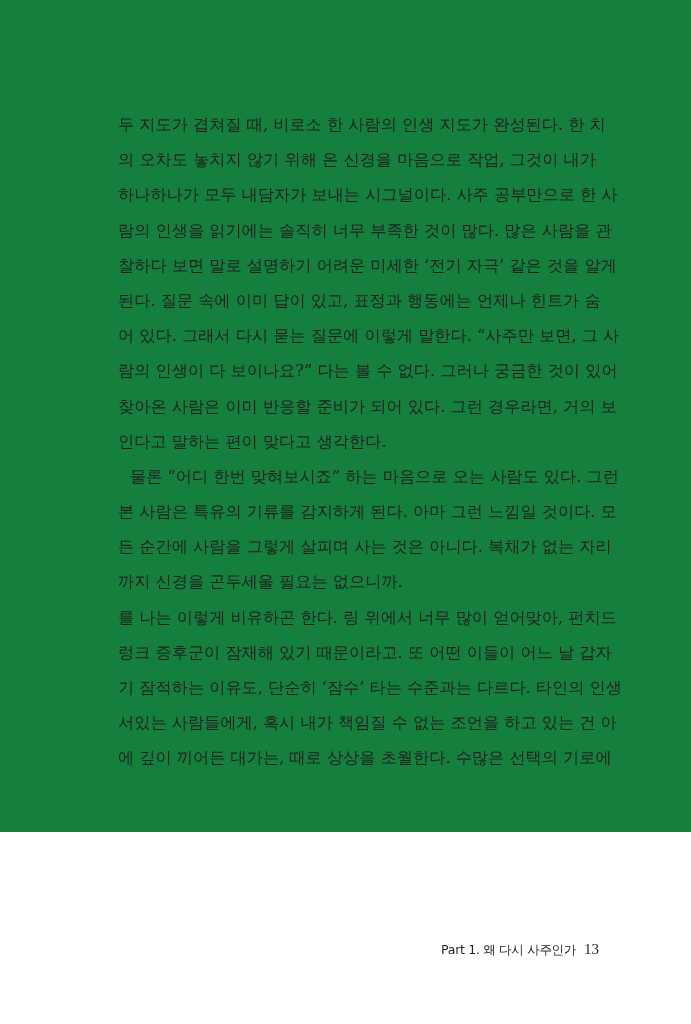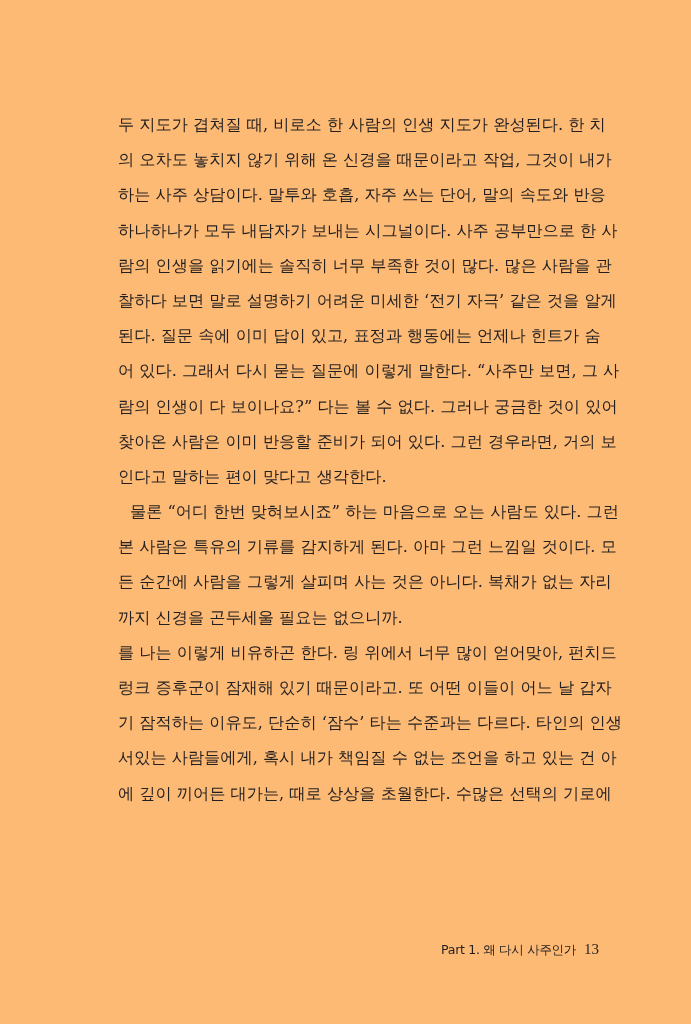--- a/index.html
+++ b/index.html
@@ -10,22 +10,22 @@
   body {
     width: 691px;
     height: 1024px;
     position: relative;
     overflow: hidden;
   }
   .page {
     position: absolute;
     left: 0; top: 0;
     width: 691px;
-    height: 1024px;
-    background: #fdba74;
+    height: 832px;
+    background: #15803d;
   }
   .body-text {
     position: absolute;
     left: 118px;
     top: 107px;
     width: 478px;
     color: #231f20;
     font-family: "DejaVu Serif", "Liberation Serif", serif;
     font-size: 16.2px;
     line-height: 35.2px;
@@ -62,22 +62,21 @@
     font-size: 15px;
     font-family: Liberation Serif, serif;
   }
 </style>
 </head>
 <body>
 
 <div class="page">
   <div class="body-text" id="body-text">
       <span class="line">두 지도가 겹쳐질 때, 비로소 한 사람의 인생 지도가 완성된다. 한 치</span>
-      <span class="line">의 오차도 놓치지 않기 위해 온 신경을 때문이라고 작업, 그것이 내가</span>
-      <span class="line">하는 사주 상담이다. 말투와 호흡, 자주 쓰는 단어, 말의 속도와 반응</span>
+      <span class="line">의 오차도 놓치지 않기 위해 온 신경을 마음으로 작업, 그것이 내가</span>
       <span class="line">하나하나가 모두 내담자가 보내는 시그널이다. 사주 공부만으로 한 사</span>
       <span class="line">람의 인생을 읽기에는 솔직히 너무 부족한 것이 많다. 많은 사람을 관</span>
       <span class="line">찰하다 보면 말로 설명하기 어려운 미세한 ‘전기 자극’ 같은 것을 알게</span>
       <span class="line">된다. 질문 속에 이미 답이 있고, 표정과 행동에는 언제나 힌트가 숨</span>
       <span class="line">어 있다. 그래서 다시 묻는 질문에 이렇게 말한다. “사주만 보면, 그 사</span>
       <span class="line">람의 인생이 다 보이나요?” 다는 볼 수 없다. 그러나 궁금한 것이 있어</span>
       <span class="line">찾아온 사람은 이미 반응할 준비가 되어 있다. 그런 경우라면, 거의 보</span>
       <span class="line last">인다고 말하는 편이 맞다고 생각한다.</span>
       <span class="line indent">물론 “어디 한번 맞혀보시죠” 하는 마음으로 오는 사람도 있다. 그런</span>
       <span class="line">본 사람은 특유의 기류를 감지하게 된다. 아마 그런 느낌일 것이다. 모</span>

